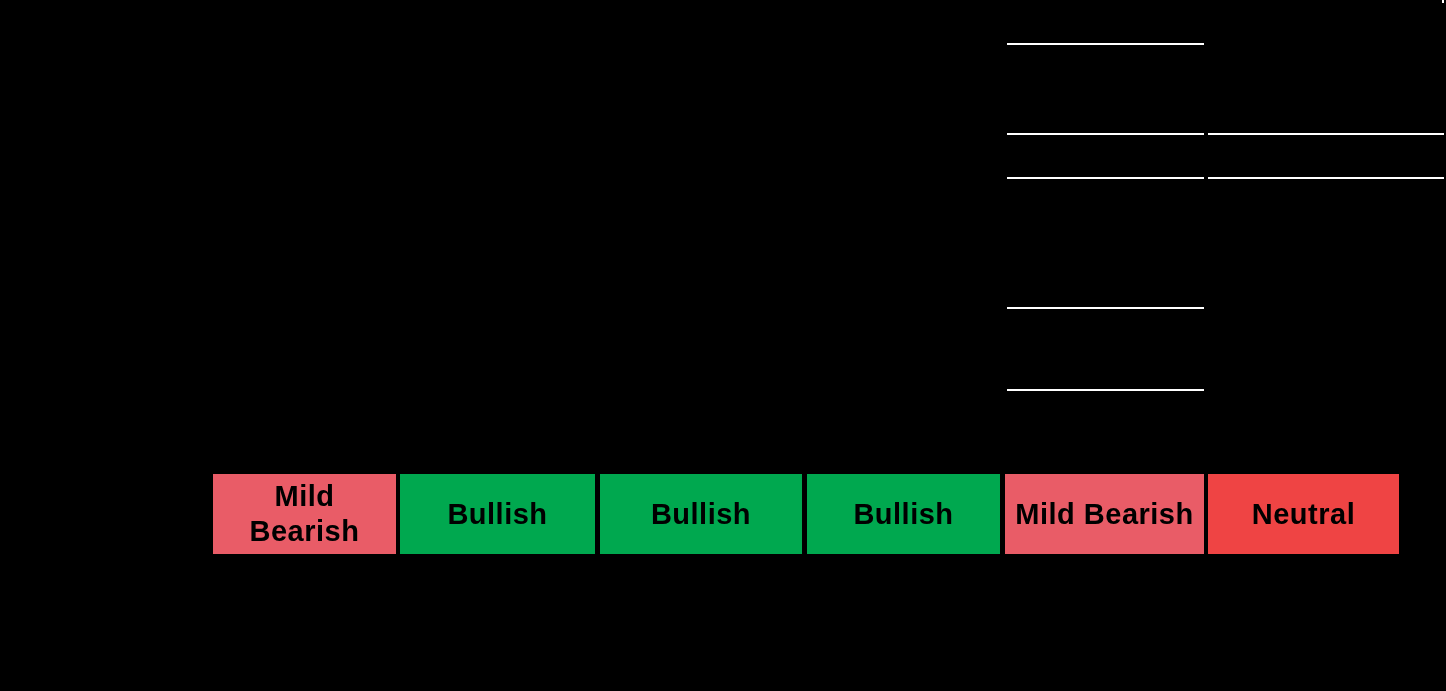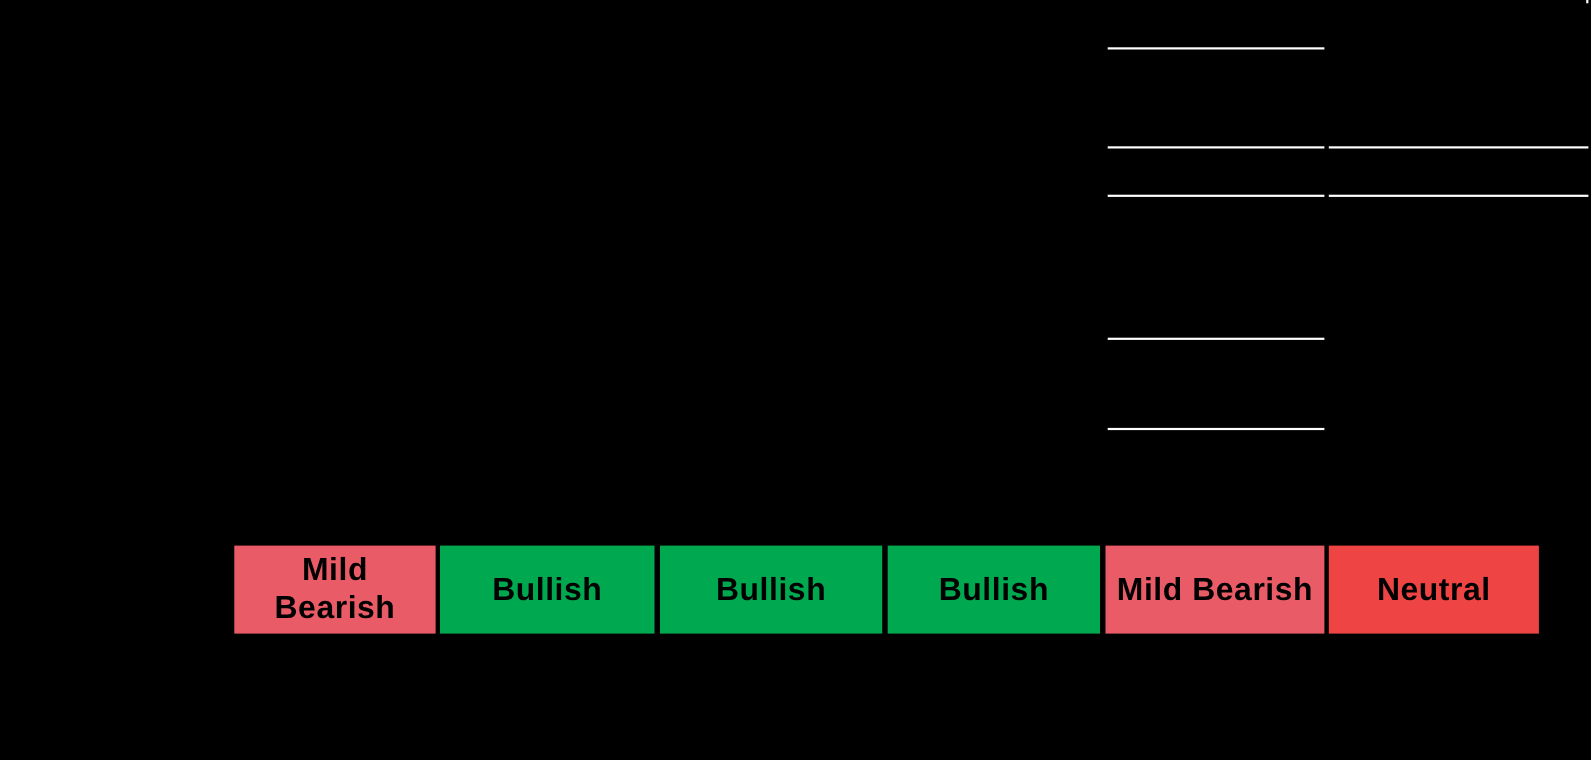--- a/index.html
+++ b/index.html
@@ -24,21 +24,21 @@
     position: absolute;
     left: 1442px;
     top: 0;
     width: 2px;
     height: 3px;
     background: #ffffff;
   }
   .sentiment-row {
     position: absolute;
     left: 0;
-    top: 496px;
+    top: 474px;
     width: 1446px;
     height: 80px;
   }
   .cell {
     position: absolute;
     top: 0;
     height: 80px;
     display: flex;
     align-items: center;
     justify-content: center;

